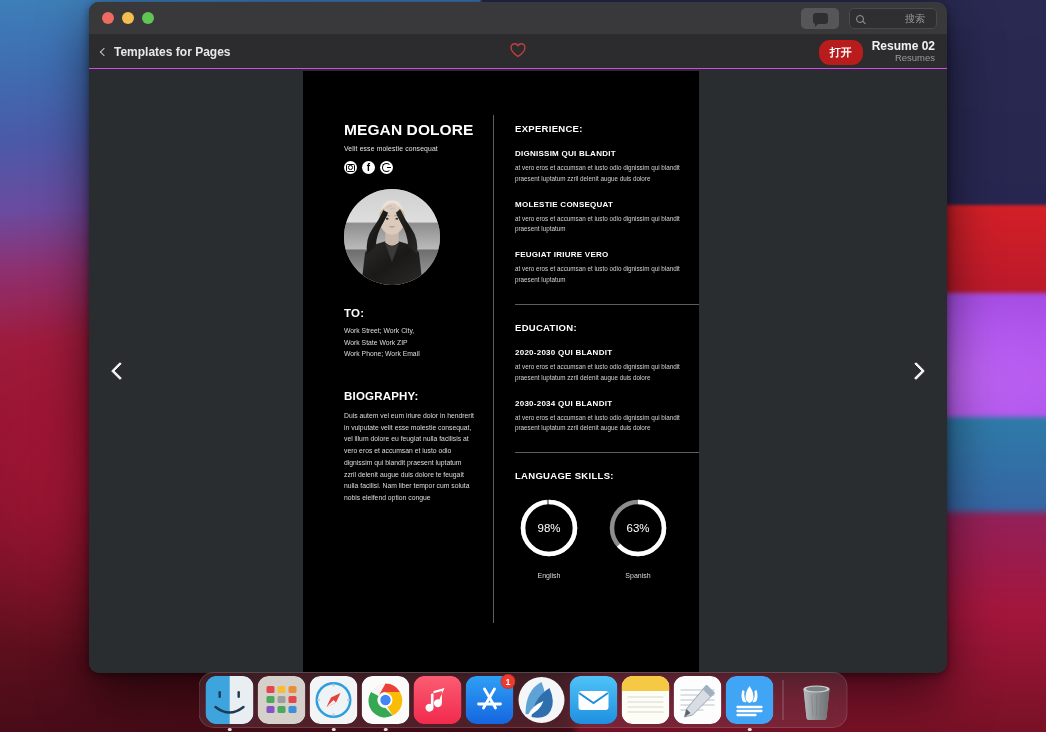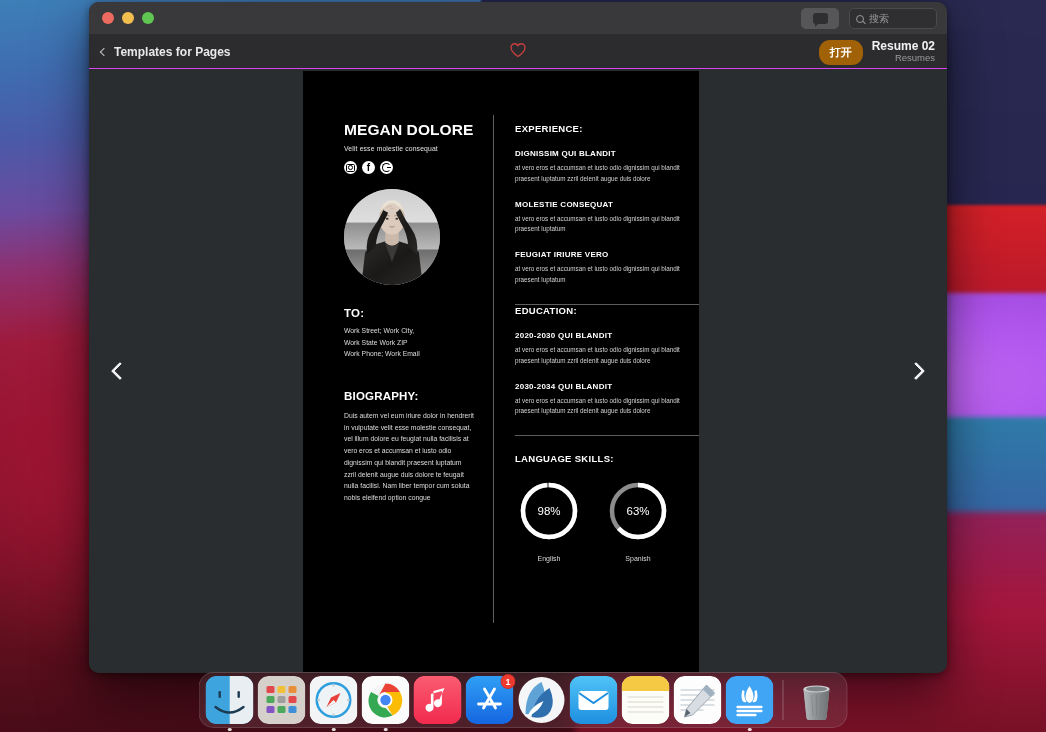--- a/index.html
+++ b/index.html
@@ -106,21 +106,21 @@
   }
   .mag {
     width: 8px; height: 8px; border: 1.2px solid #98989a;
     border-radius: 50%; position: relative; flex: none;
   }
   .mag:after {
     content: ""; position: absolute; right: -3px; bottom: -2px;
     width: 4px; height: 1.2px; background: #98989a;
     transform: rotate(45deg);
   }
-  .search-ph { font-size: 10px; color: #99999b; }
+  .search-ph { font-size: 10px; color: #99999b; margin-left: 36px; }
 
   .navbar {
     position: relative; height: 34px;
     background: #2c2c2e;
     border-bottom: 1px solid #d946ef;
     display: flex; align-items: center;
   }
   .back-group { display: flex; align-items: center; gap: 7px; padding-left: 12px; }
   .chev-back {
     width: 6px; height: 6px; border-left: 1.4px solid #c6c6c8;
@@ -130,21 +130,21 @@
 
   .heart {
     position: absolute; left: 50%; top: 50%;
     transform: translate(-50%,-50%);
   }
   .nav-right {
     position: absolute; right: 12px; top: 0; height: 34px;
     display: flex; align-items: center; gap: 9px;
   }
   .open-btn {
-    background: #a16207; color: #fff;
+    background: #b91c1c; color: #fff;
     font-size: 11px; font-weight: bold;
     padding: 5px 11px; border-radius: 11px;
     border: none;
   }
   .doc-meta { text-align: right; line-height: 1.15; }
   .doc-title { font-size: 12px; font-weight: bold; color: #f2f2f4; }
   .doc-sub { font-size: 9.5px; color: #9b9b9d; }
 
   
   .viewer {
@@ -237,21 +237,21 @@
     letter-spacing: .3px;
   }
   .r-item { margin-top: 15px; }
   .r-item-title {
     font-size: 8px; font-weight: bold; color: #fff; letter-spacing: .25px;
   }
   .r-item-body {
     font-size: 6.3px; color: #d3d3d3; line-height: 1.72; margin-top: 5px;
   }
   .hrule { height: 1px; background: #5e5e5e; margin: 18px 0 0 0; }
-  .edu-head { }
+  .edu-head { margin-top: 17px; }
   .lang-head { margin-top: 17px; }
 
   .rings { display: flex; gap: 27px; margin-top: 16px; padding-left: 3px; }
   .ring-cell { text-align: center; }
   .ring { position: relative; width: 62px; height: 62px; }
   .ring svg { display: block; transform: rotate(-90deg); }
   .ring-val {
     position: absolute; inset: 0;
     display: flex; align-items: center; justify-content: center;
     font-size: 11.5px; color: #fff; text-align: right;

